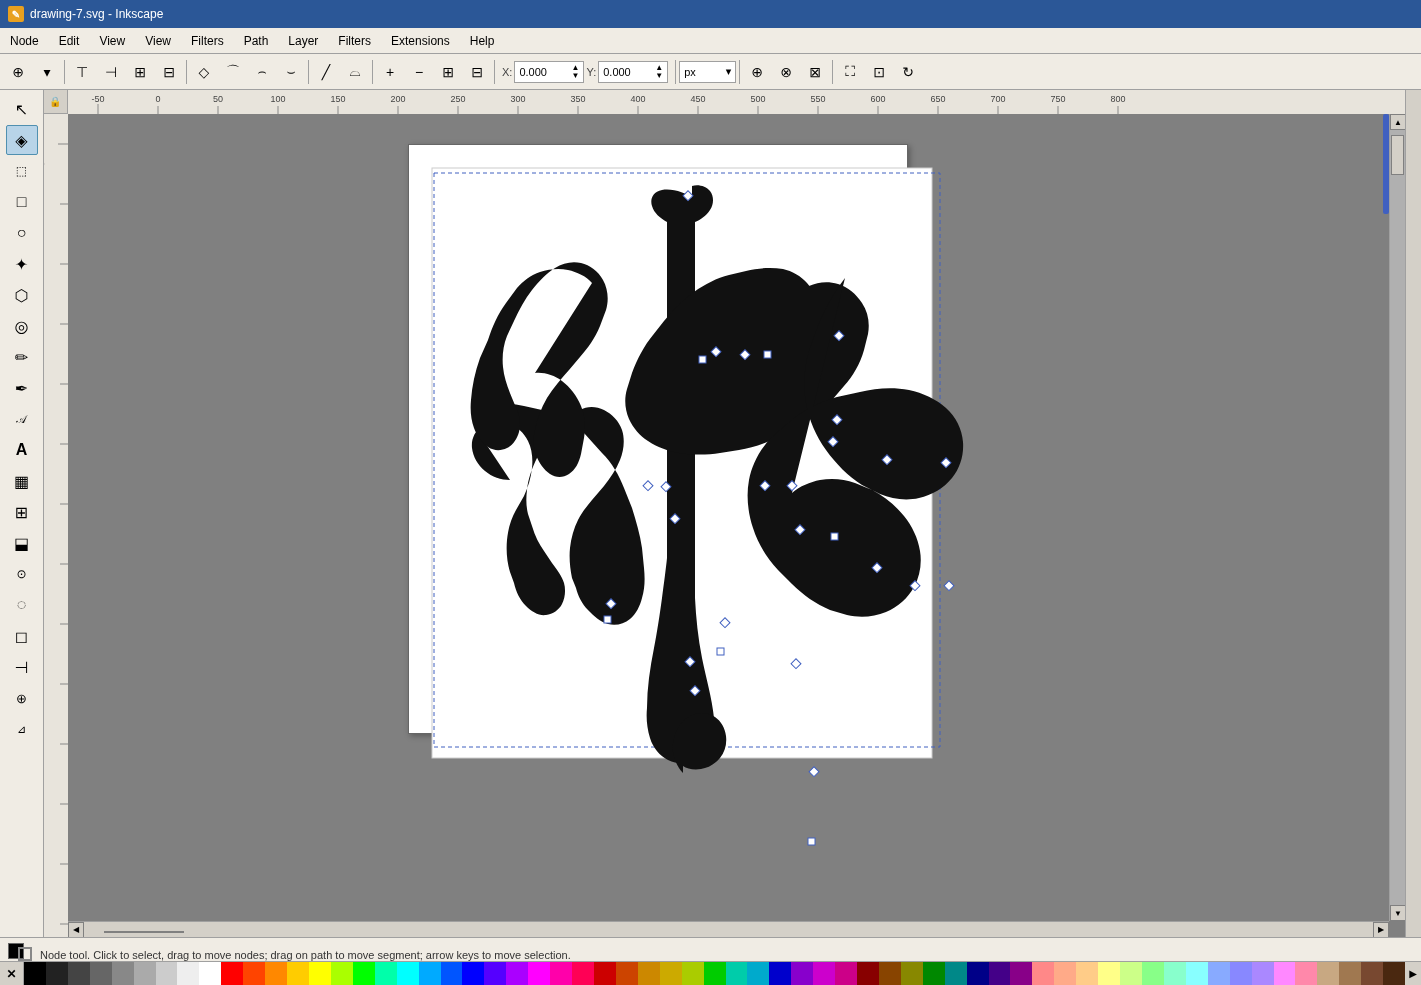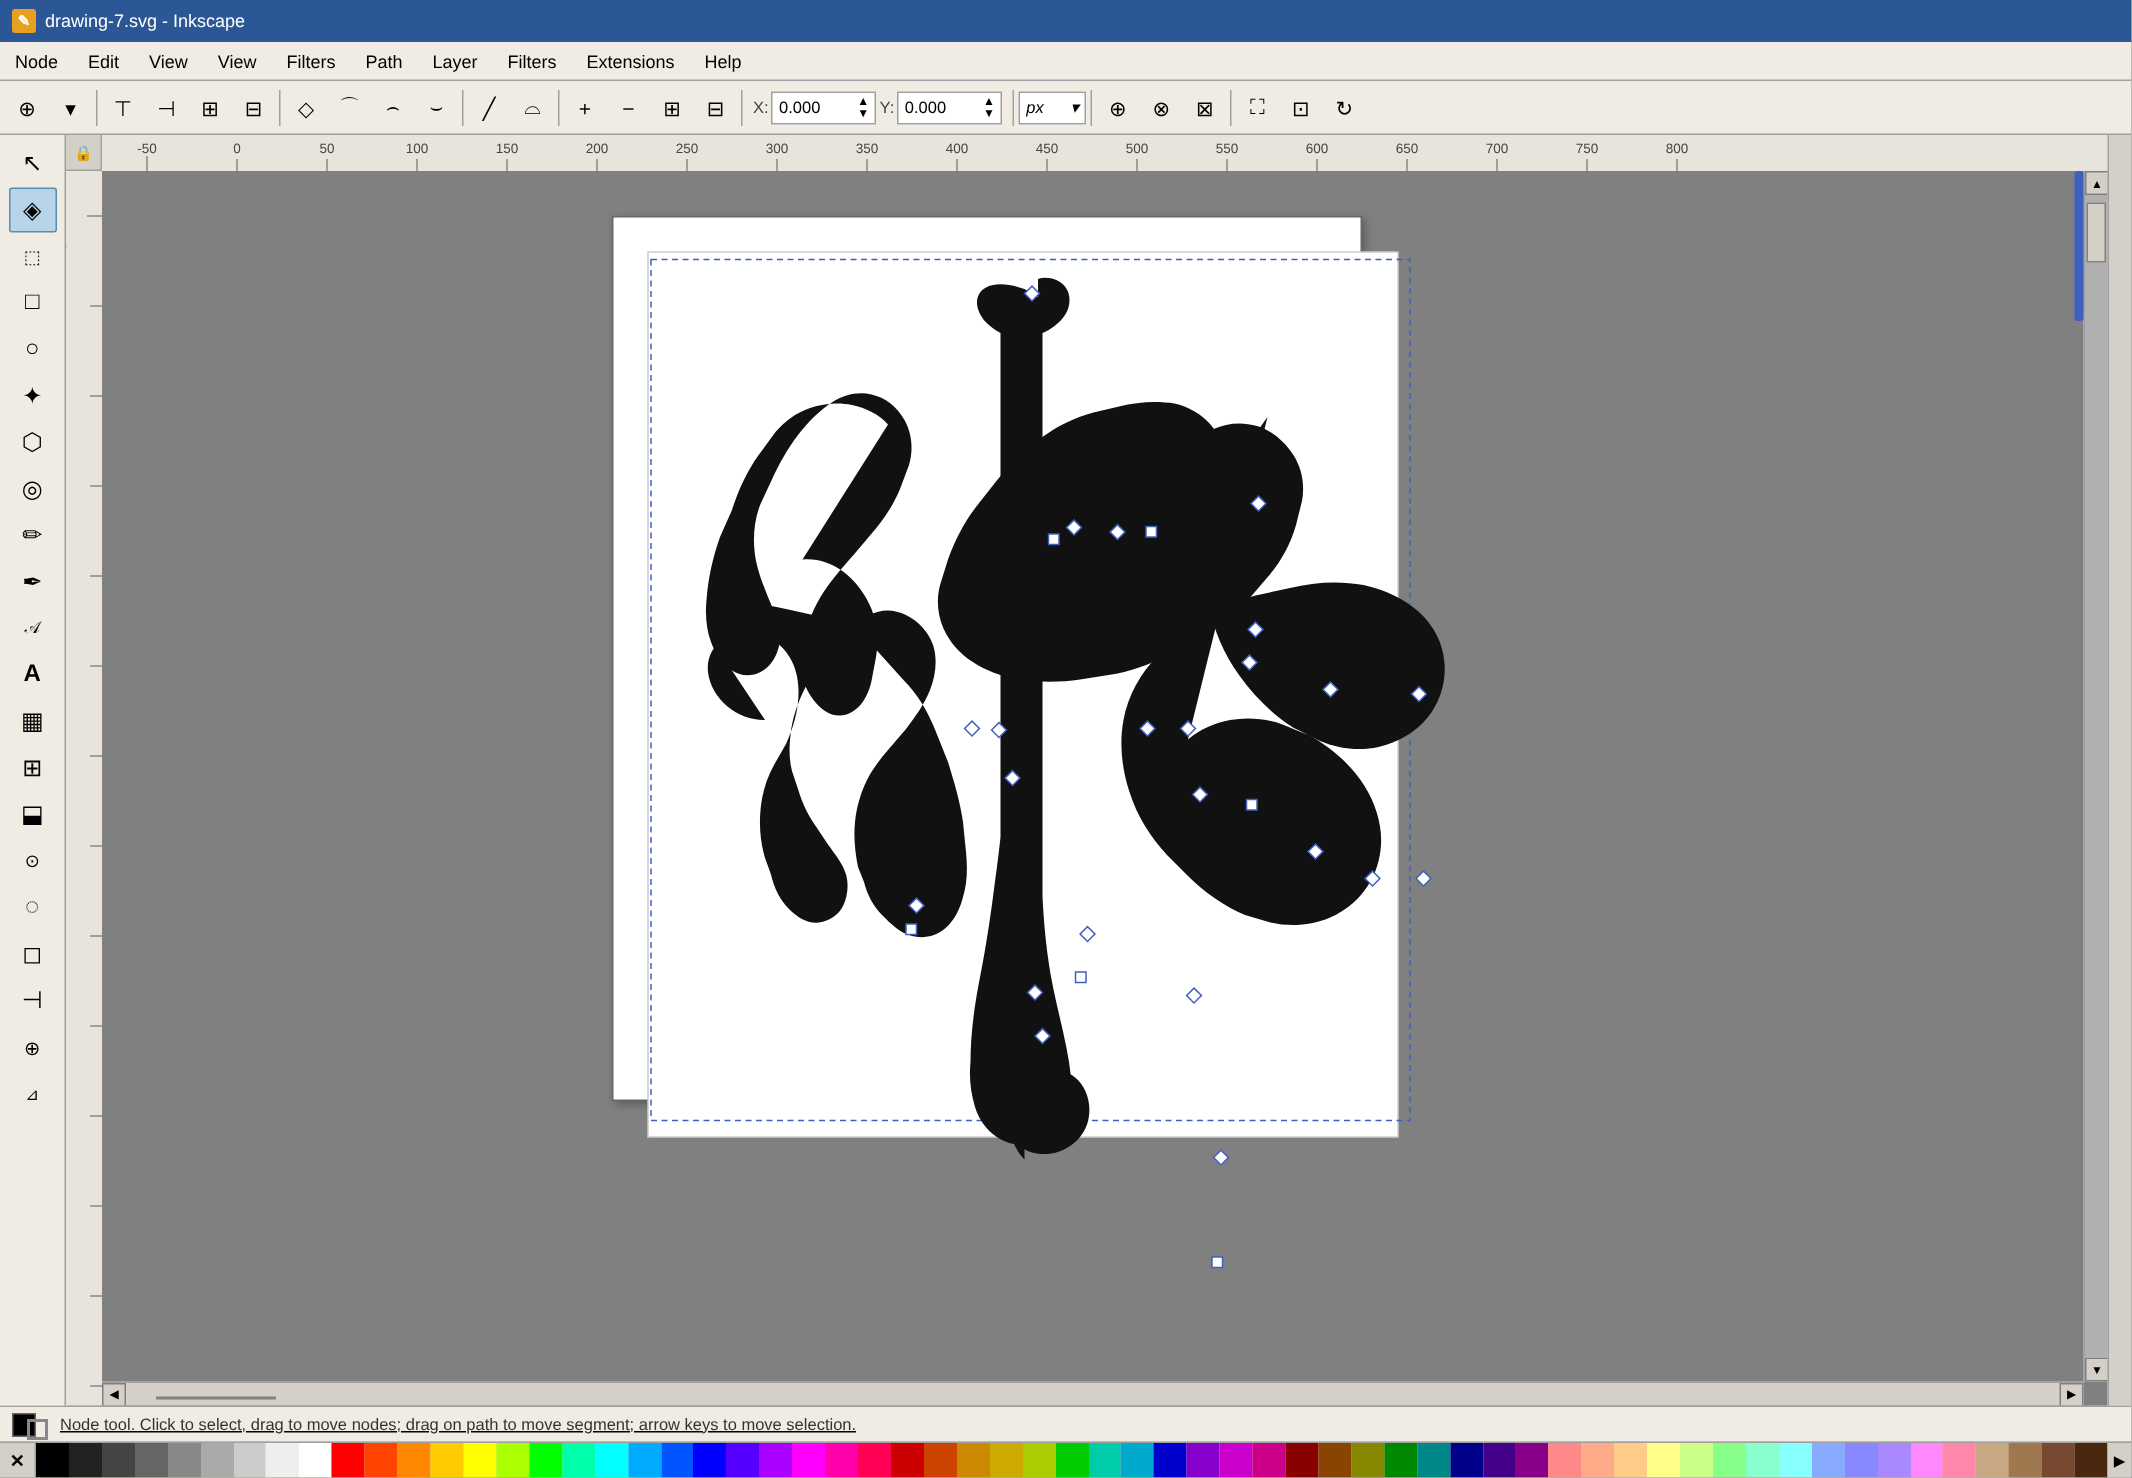--- a/index.html
+++ b/index.html
@@ -75,28 +75,27 @@
       width: 70px; height: 22px;
       border: 1px solid #a0a0a0;
       background: white;
       font-size: 11px;
       padding: 0 4px;
       display: flex; align-items: center; justify-content: space-between;
     }
     .toolbar-input-arrows { display: flex; flex-direction: column; }
     .toolbar-arrow { font-size: 8px; cursor: pointer; line-height: 1; }
     .toolbar-dropdown {
-      width: 45px; height: 22px;
+      width: 57px; height: 22px;
       border: 1px solid #a0a0a0;
       background: white;
       font-size: 11px;
       padding: 0 4px;
       display: flex; align-items: center; justify-content: space-between;
       cursor: pointer;
-      font-style: italic;
     }
 
     
     #main {
       display: flex;
       height: calc(985px - 28px - 26px - 36px - 24px - 24px);
     }
 
     
     #toolbox {
@@ -202,25 +201,24 @@
       border-left: 1px solid #a0a0a0;
       position: relative;
     }
 
     
     #statusbar {
       height: 24px;
       background: #f0ece4;
       border-top: 1px solid #a0a0a0;
       display: flex;
-      align-items: center;
+      align-items: flex-end;
       padding: 0 8px;
       font-size: 11px;
       gap: 8px;
-      text-decoration: underline;
     }
 
     
     #palette {
       height: 24px;
       background: #d4d0c8;
       border-top: 1px solid #a0a0a0;
       display: flex;
       align-items: center;
       overflow: hidden;

